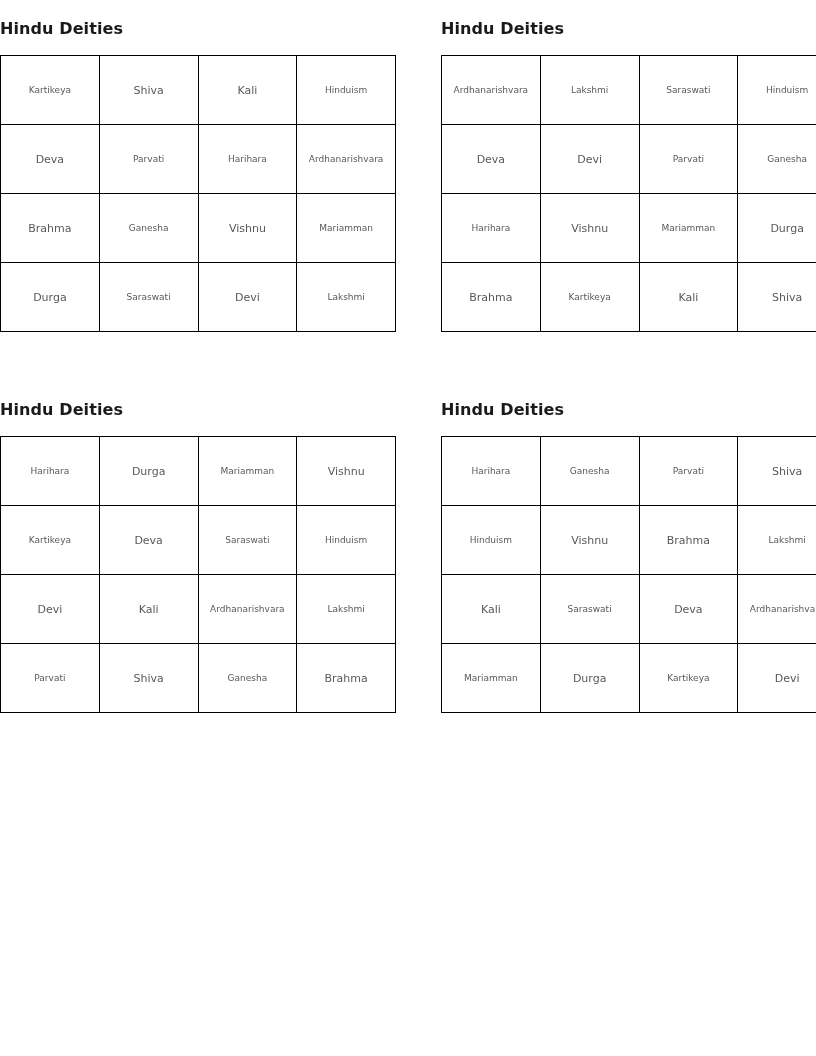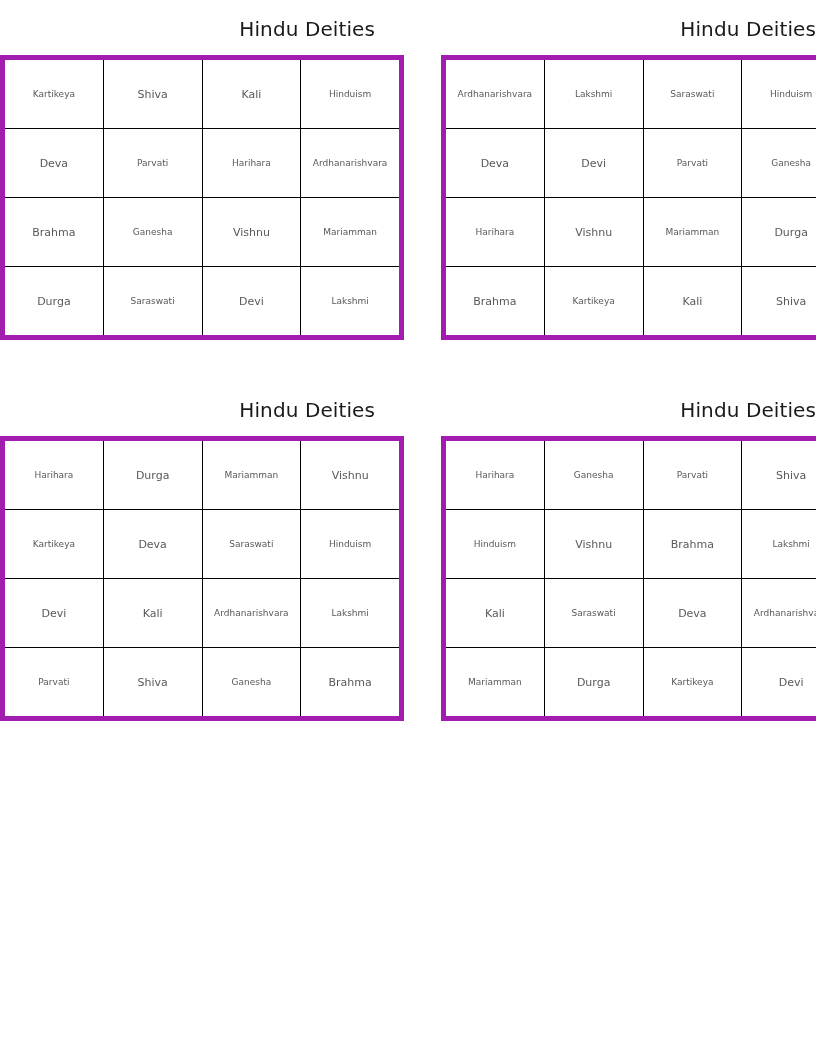--- a/index.html
+++ b/index.html
@@ -28,36 +28,36 @@
   .bingo-card {
     position: absolute;
     width: 375px;
   }
   .card-1 { left: 0px;   top: 10px; }
   .card-2 { left: 441px; top: 10px; }
   .card-3 { left: 0px;   top: 391px; }
   .card-4 { left: 441px; top: 391px; }
 
   .card-title {
-    text-align: right;
-    font-size: 20px;
-    font-weight: normal;
+    text-align: left;
+    font-size: 16px;
+    font-weight: bold;
     color: #1a1a1a;
     margin: 0 0 0 0;
     height: 45px;
     line-height: 38px;
     letter-spacing: 0.1px;
     white-space: nowrap;
   }
 
   .bingo-grid {
     border-collapse: collapse;
     table-layout: fixed;
     width: 375px;
-    border: 5px solid #a21caf;
+    border: 1px solid #a21caf;
   }
   .bingo-grid td {
     border: 1px solid #000000;
     width: 93.75px;
     height: 68px;
     text-align: center;
     vertical-align: middle;
     padding: 0 2px;
     color: #595959;
     overflow: hidden;

